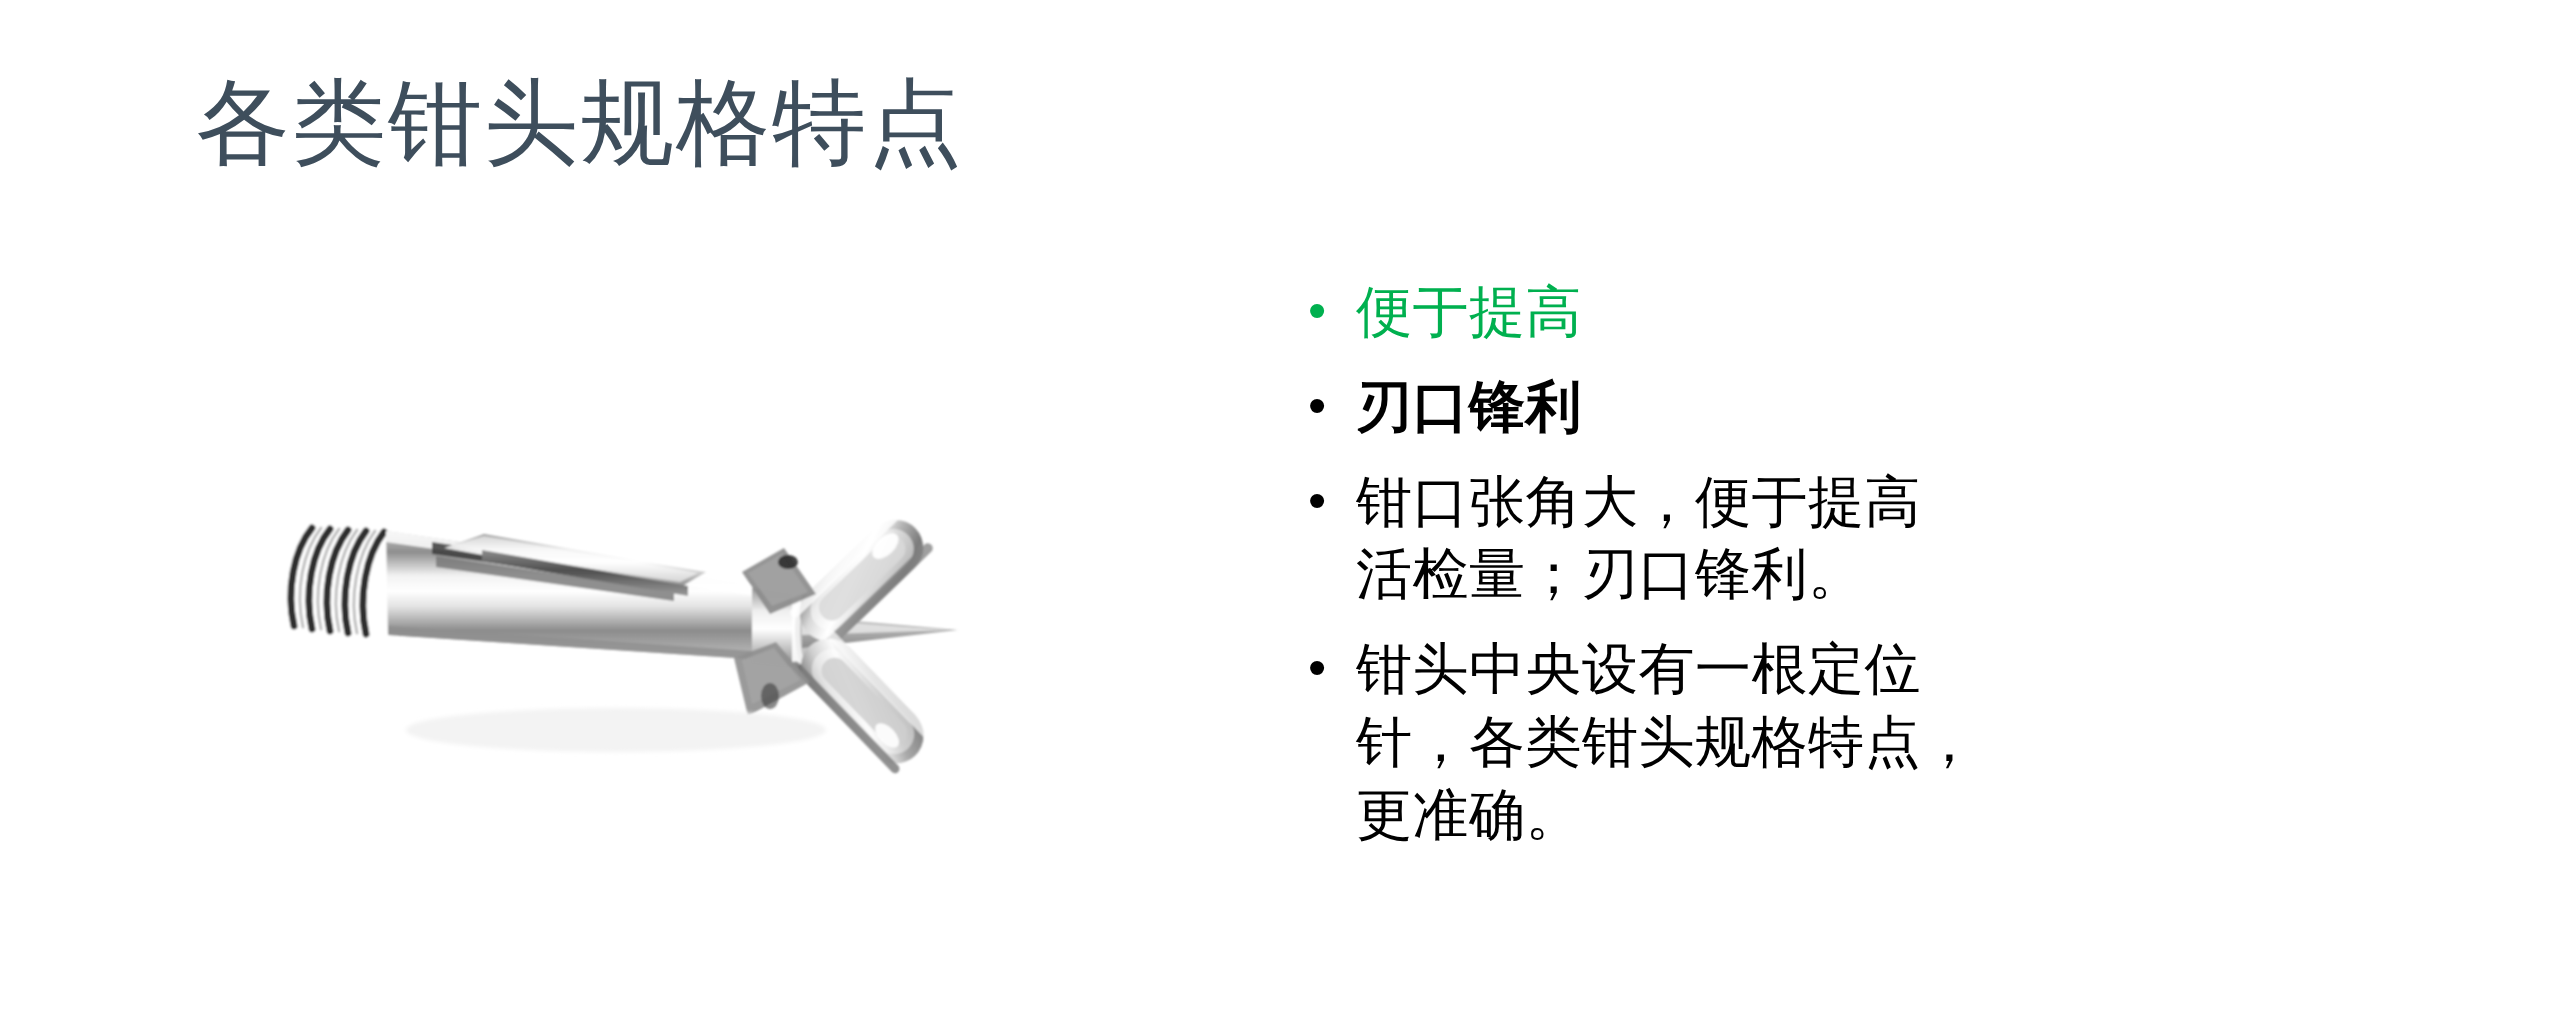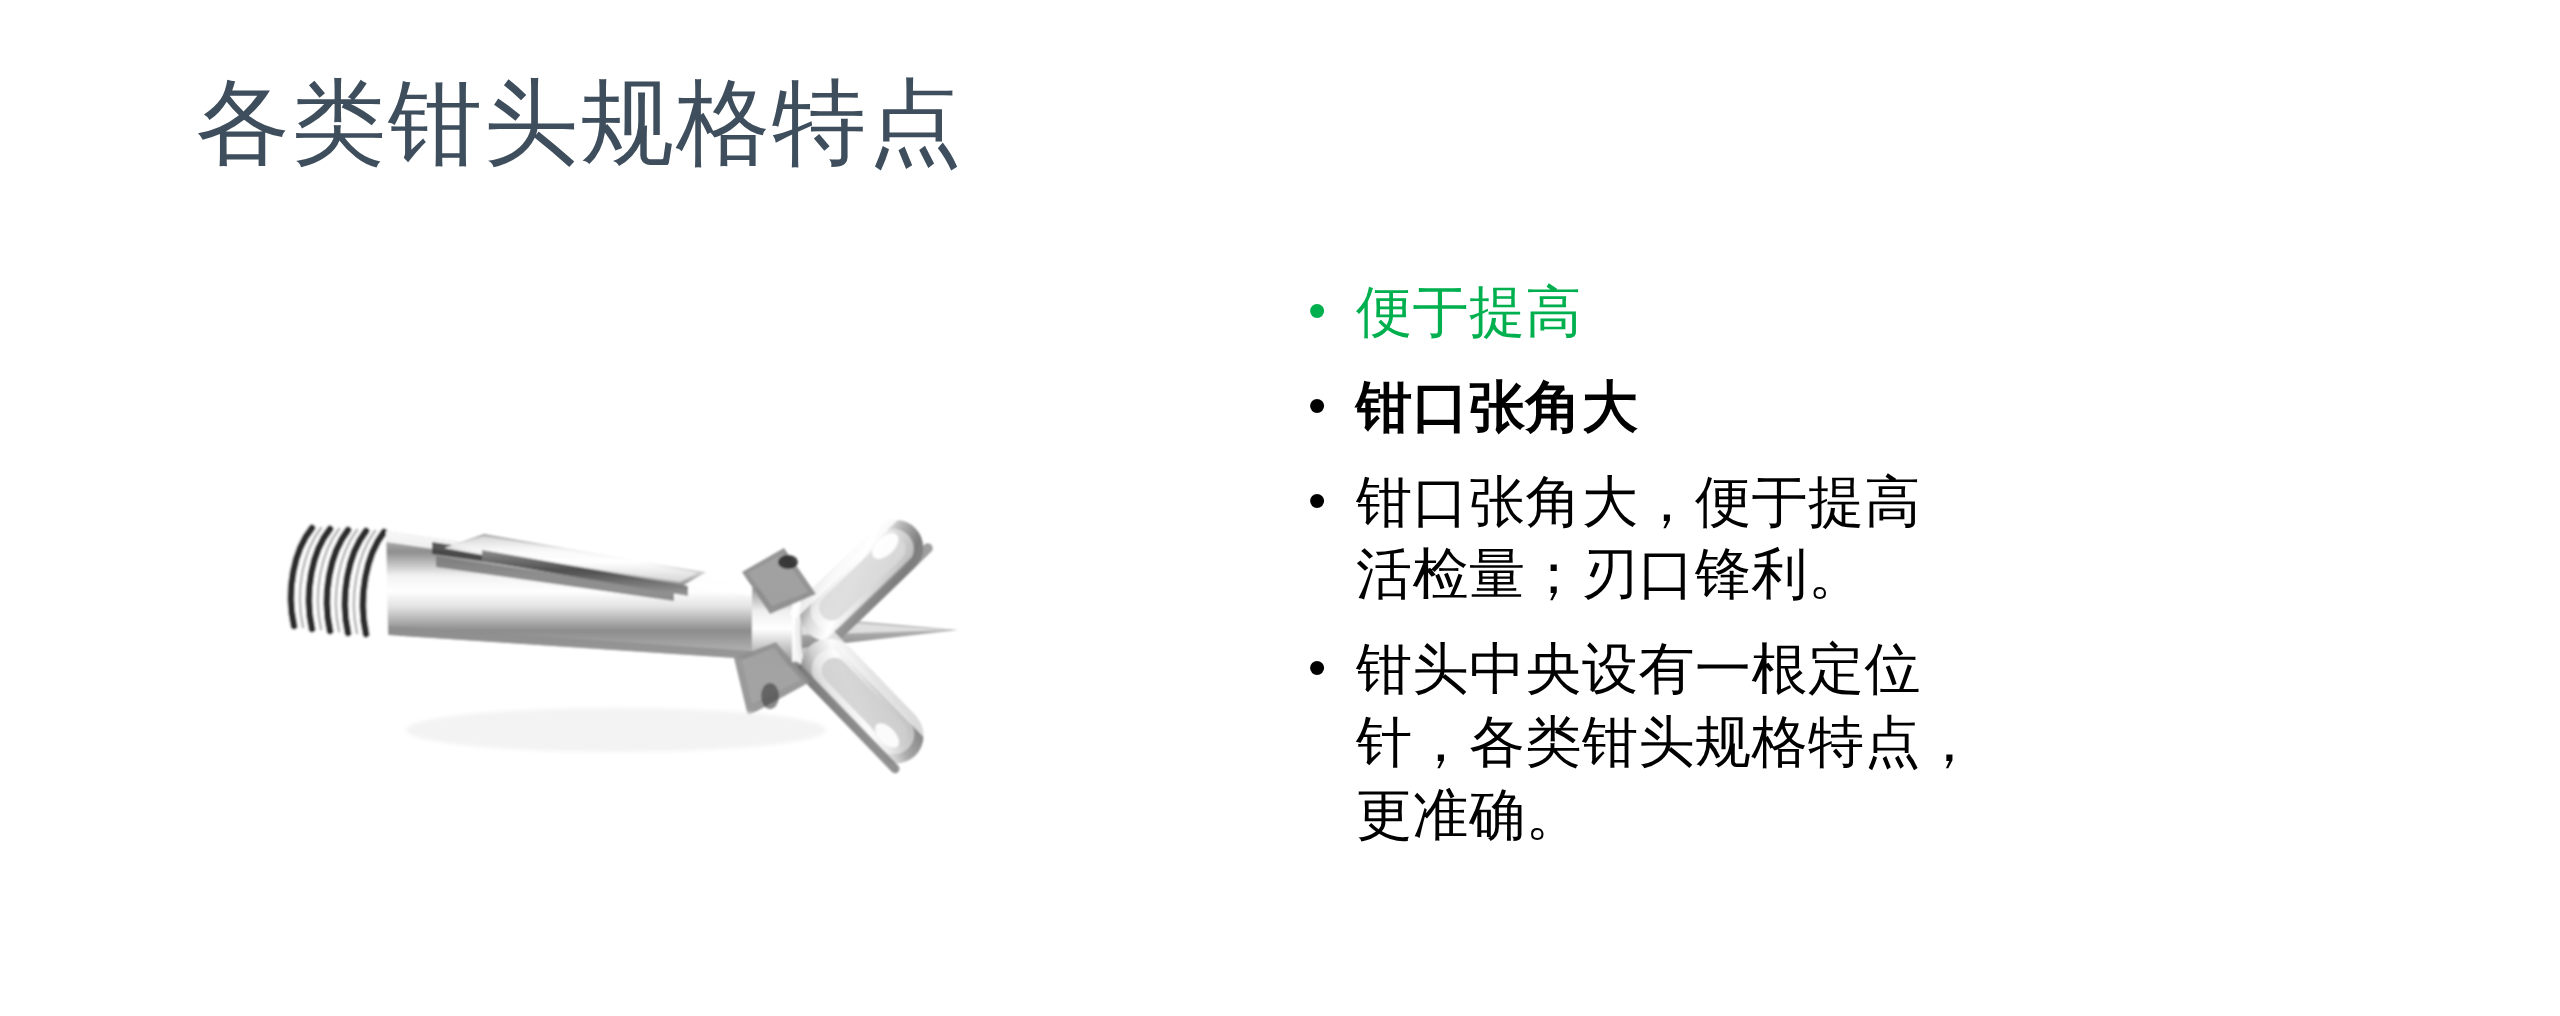--- a/index.html
+++ b/index.html
@@ -227,21 +227,21 @@
 
   <div id="body-placeholder">
 
     <div class="bullet-row accent">
       <span class="bullet-marker">•</span>
       <span class="bullet-text">便于提高</span>
     </div>
 
     <div class="bullet-row strong gap-top">
       <span class="bullet-marker">•</span>
-      <span class="bullet-text">钳口张角大</span>
+      <span class="bullet-text">刃口锋利</span>
     </div>
 
     <div class="bullet-row gap-top">
       <span class="bullet-marker">•</span>
       <span class="bullet-text">钳口张角大，便于提高
 活检量；刃口锋利。</span>
     </div>
 
     <div class="bullet-row gap-top">
       <span class="bullet-marker">•</span>

